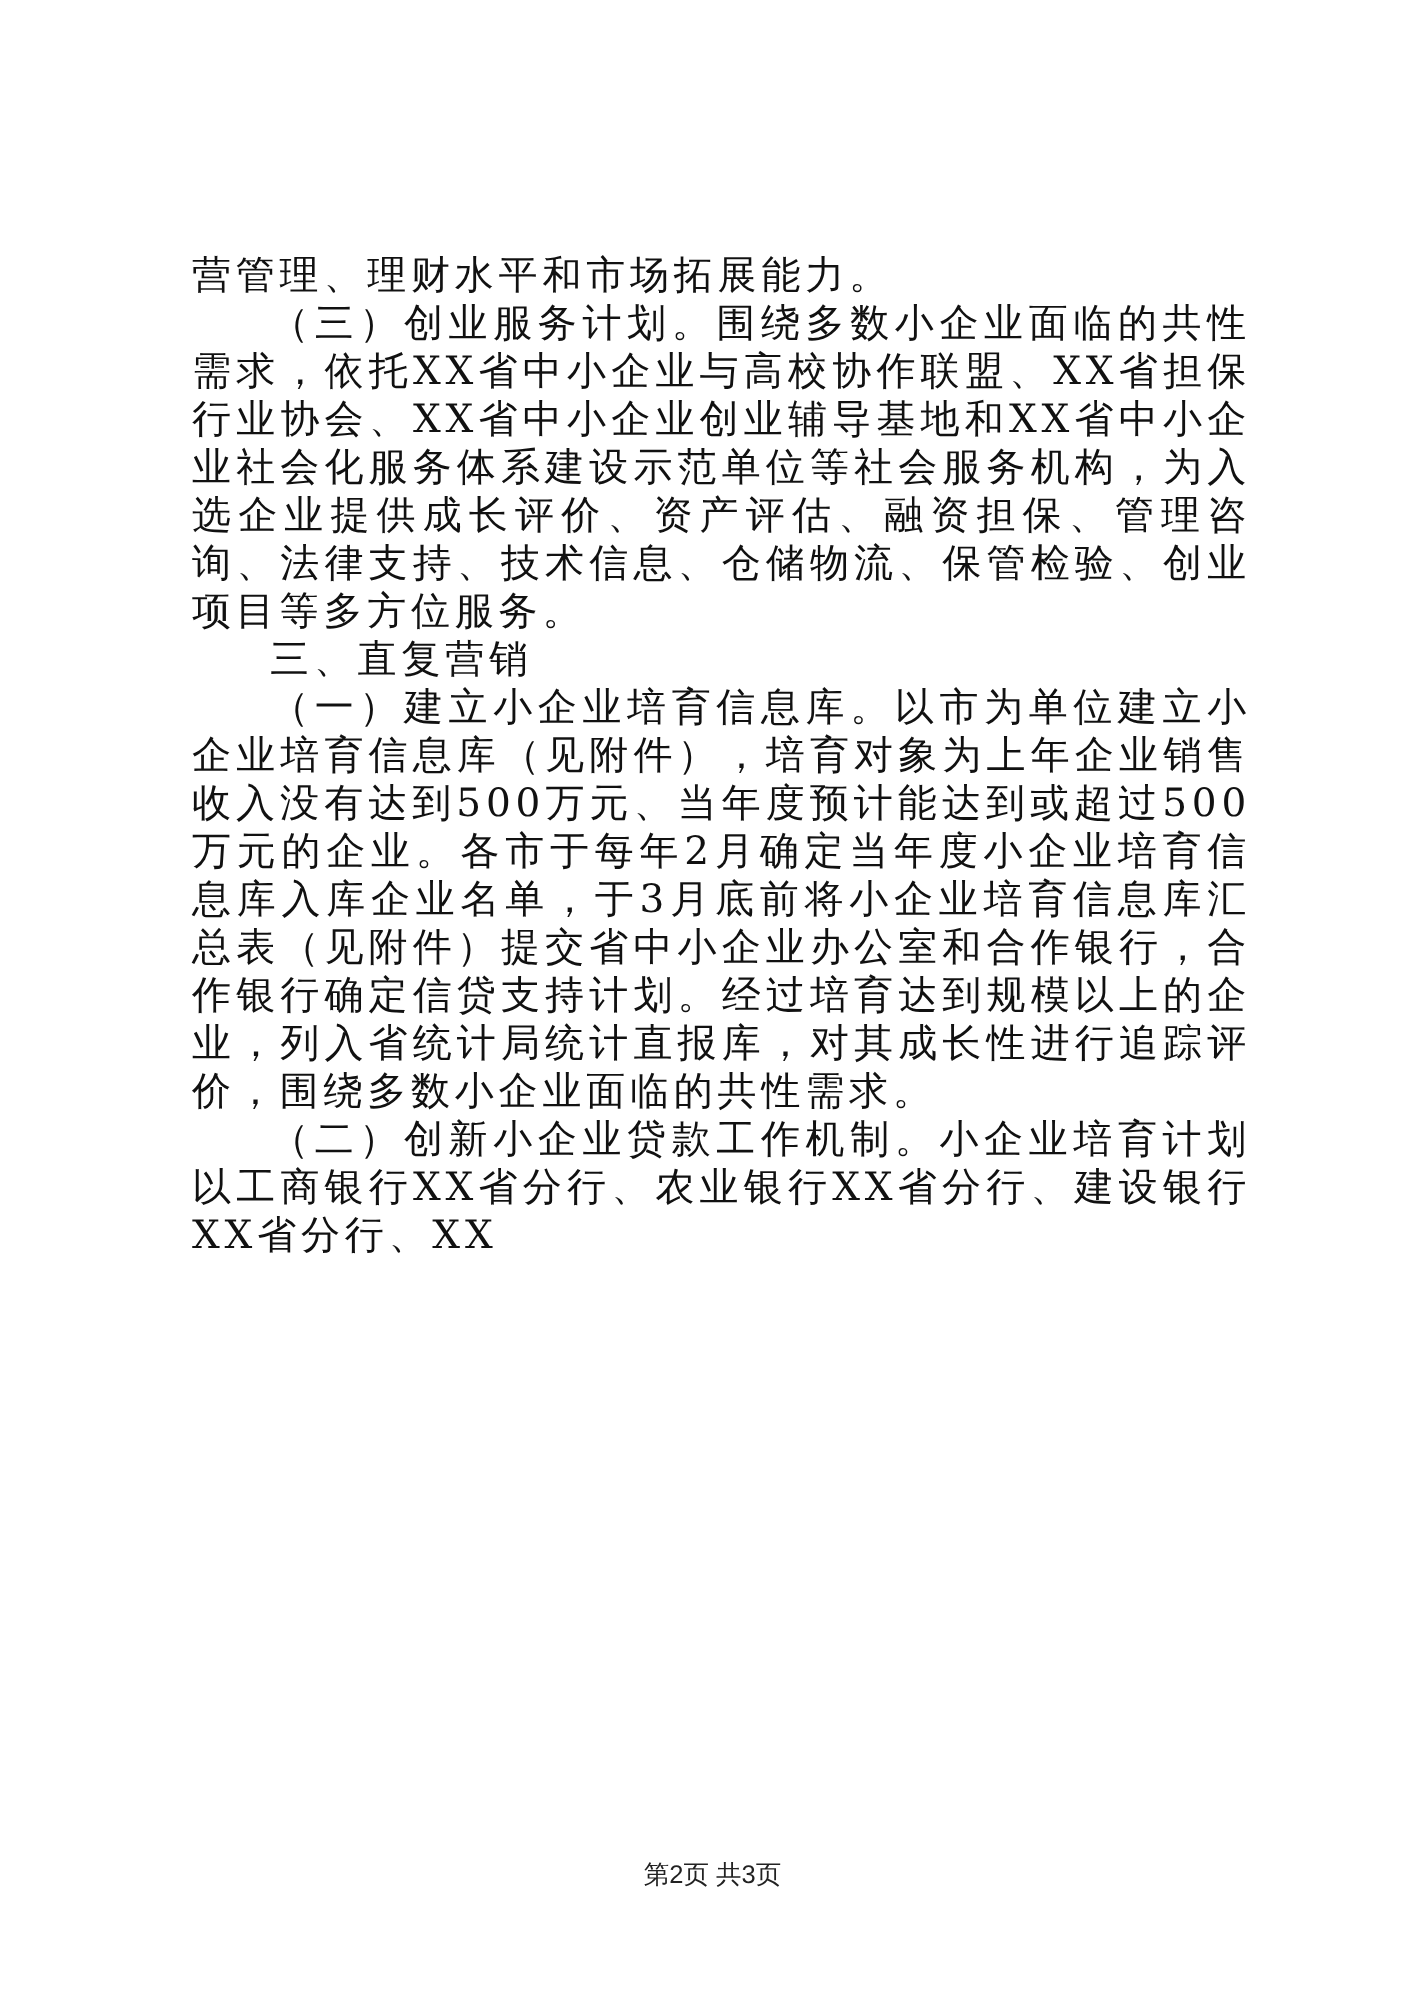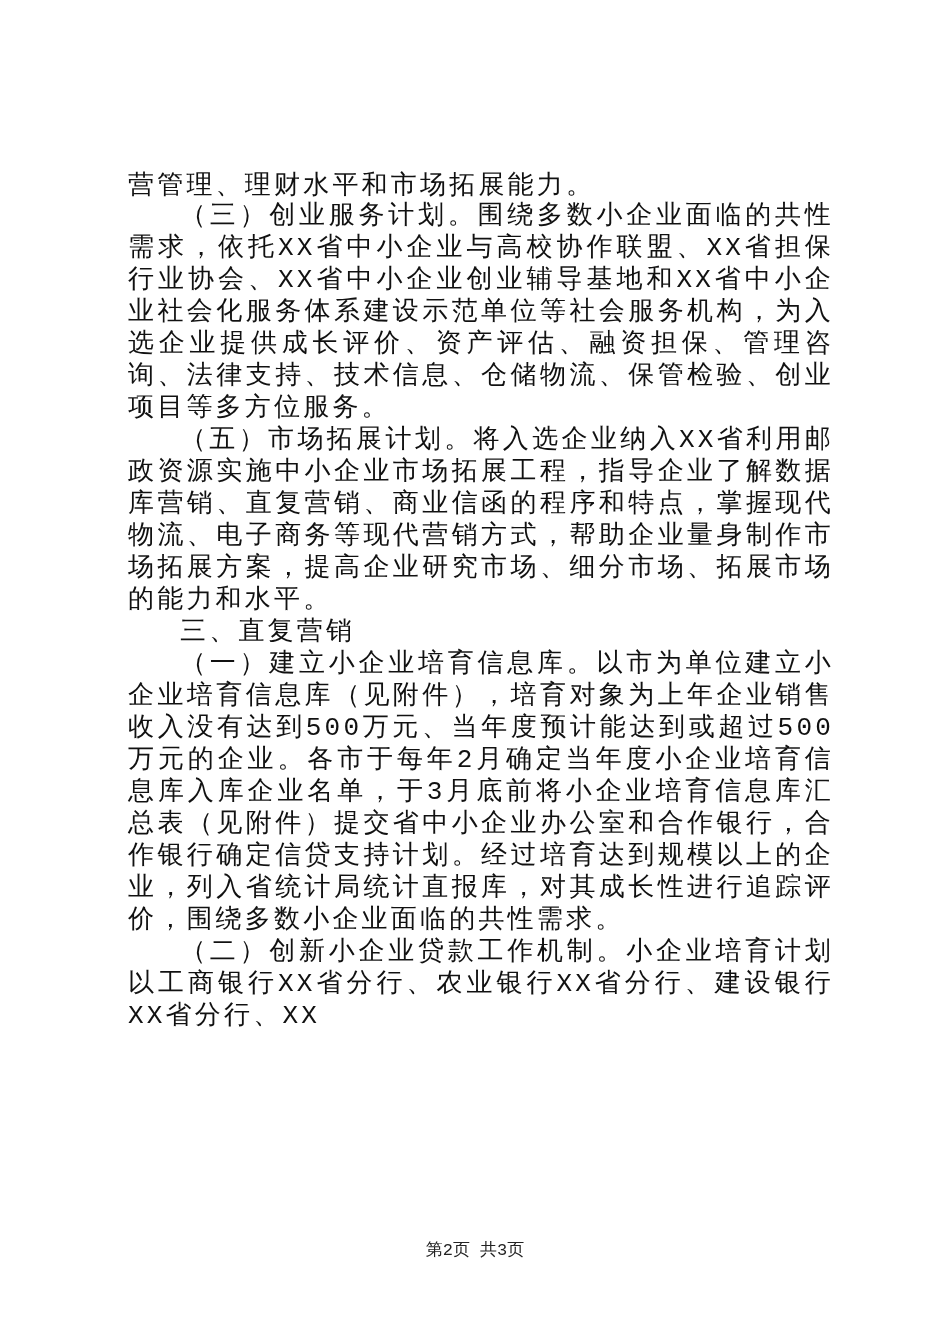--- a/index.html
+++ b/index.html
@@ -5,34 +5,33 @@
   html, body { margin: 0; padding: 0; background: #ffffff; }
   body { width: 950px; height: 1344px; position: relative; overflow: hidden; }
   .page { position: absolute; left: 0; top: 0; width: 950px; height: 1344px; background: #fff; padding-left: 38px; }
   .content {
     position: absolute; left: 128px; top: 168px; width: 706px;
     font-family: "DejaVu Serif", "Liberation Serif", serif;
     font-size: 26px; line-height: 32px; color: #111;
     letter-spacing: 3.2px;
   }
   .content p { margin: 0; text-align: justify; text-align-last: left; }
-  .content p.indent { text-indent: 52px; font-family: Liberation Mono, monospace; }
+  .content p.indent { text-indent: 52px; }
   .footer {
     position: absolute; left: 0; width: 950px; top: 1238px; text-align: center;
-    font-family: Liberation Mono, monospace; font-size: 17px; color: #222;
+    font-family: Liberation Sans, sans-serif; font-size: 17px; color: #222;
   }
 </style>
 </head>
 <body>
 
 <div class="page">
   <div class="content">
     <p>营管理、理财水平和市场拓展能力。</p>
     <p class="indent">（三）创业服务计划。围绕多数小企业面临的共性需求，依托XX省中小企业与高校协作联盟、XX省担保行业协会、XX省中小企业创业辅导基地和XX省中小企业社会化服务体系建设示范单位等社会服务机构，为入选企业提供成长评价、资产评估、融资担保、管理咨询、法律支持、技术信息、仓储物流、保管检验、创业项目等多方位服务。</p>
-    <p class="indent">（五）市场拓展计划。将入选企业纳入XX省利用邮政资源实施中小企业市场拓展工程，指导企业了解数据库营销、直复营销、商业信函的程序和特点，掌握现代物流、电子商务等现代营销方式，帮助企业量身制作市场拓展方案，提高企业研究市场、细分市场、拓展市场的能力和水平。</p>
     <p class="indent">三、直复营销</p>
     <p class="indent">（一）建立小企业培育信息库。以市为单位建立小企业培育信息库（见附件），培育对象为上年企业销售收入没有达到500万元、当年度预计能达到或超过500万元的企业。各市于每年2月确定当年度小企业培育信息库入库企业名单，于3月底前将小企业培育信息库汇总表（见附件）提交省中小企业办公室和合作银行，合作银行确定信贷支持计划。经过培育达到规模以上的企业，列入省统计局统计直报库，对其成长性进行追踪评价，围绕多数小企业面临的共性需求。</p>
     <p class="indent">（二）创新小企业贷款工作机制。小企业培育计划以工商银行XX省分行、农业银行XX省分行、建设银行XX省分行、XX</p>
   </div>
   <div class="footer">
     <span>第2页 共3页</span>
   </div>
 </div>
 
 </body></html>

